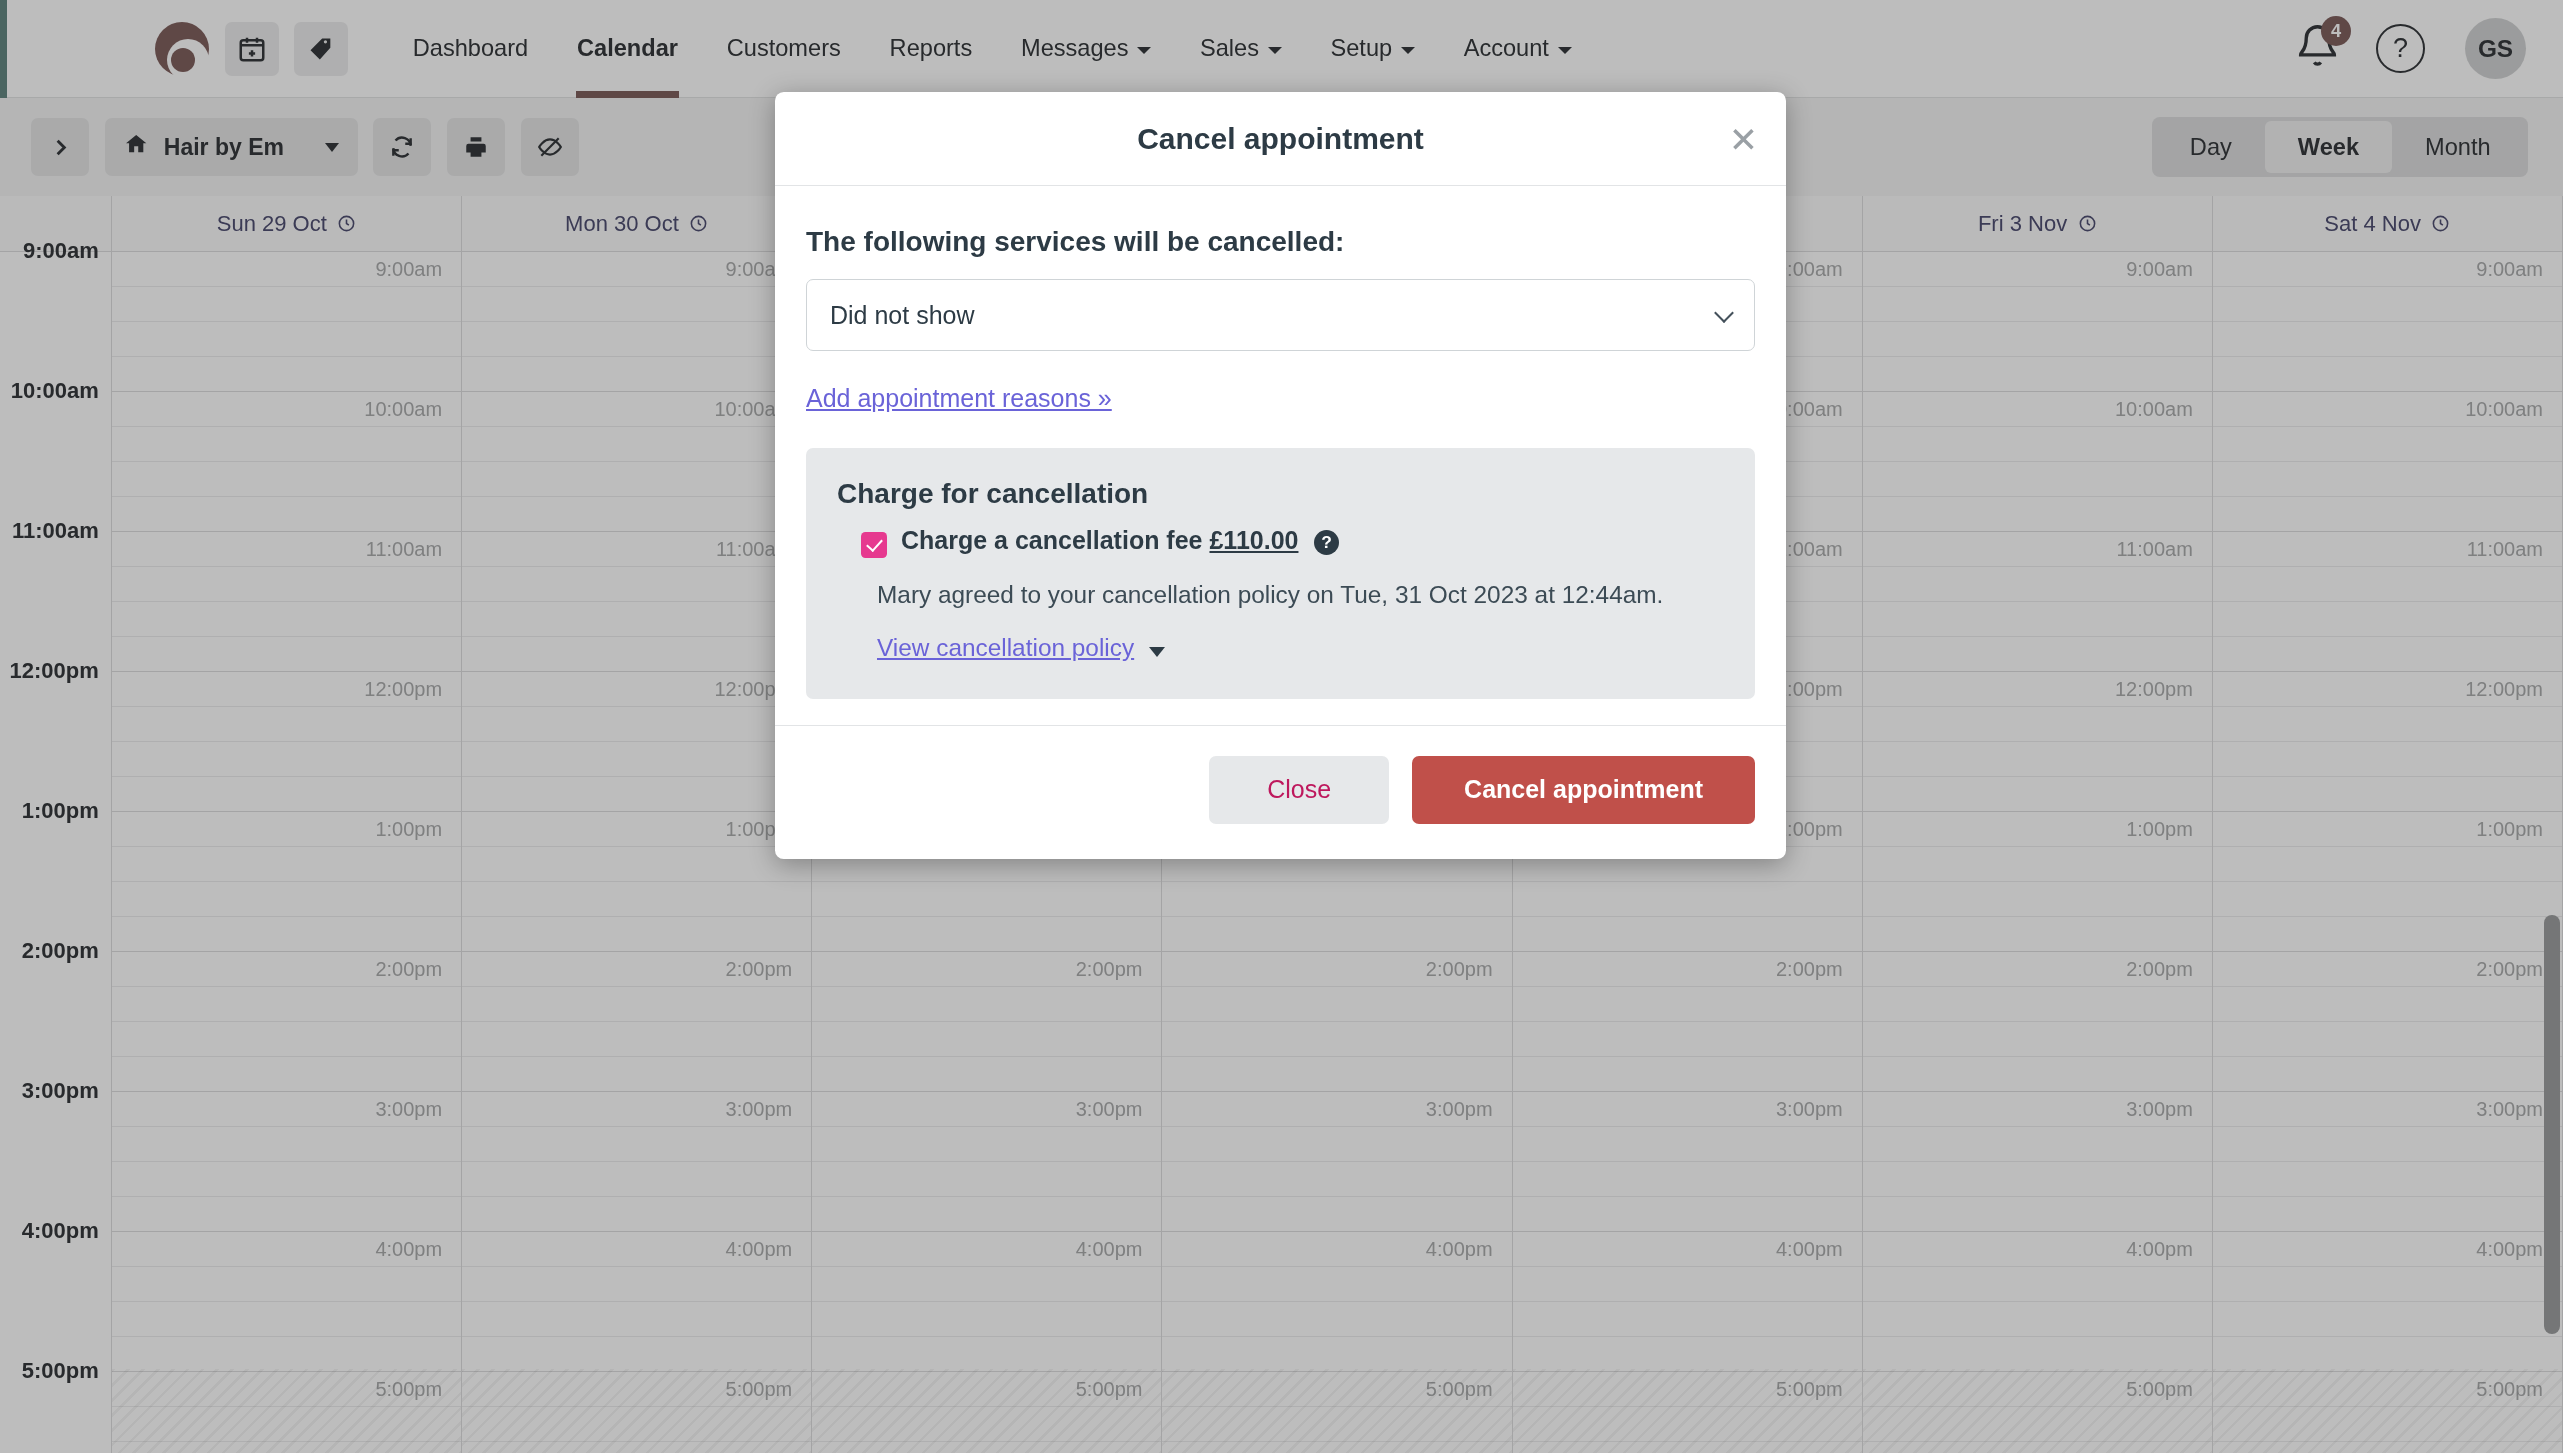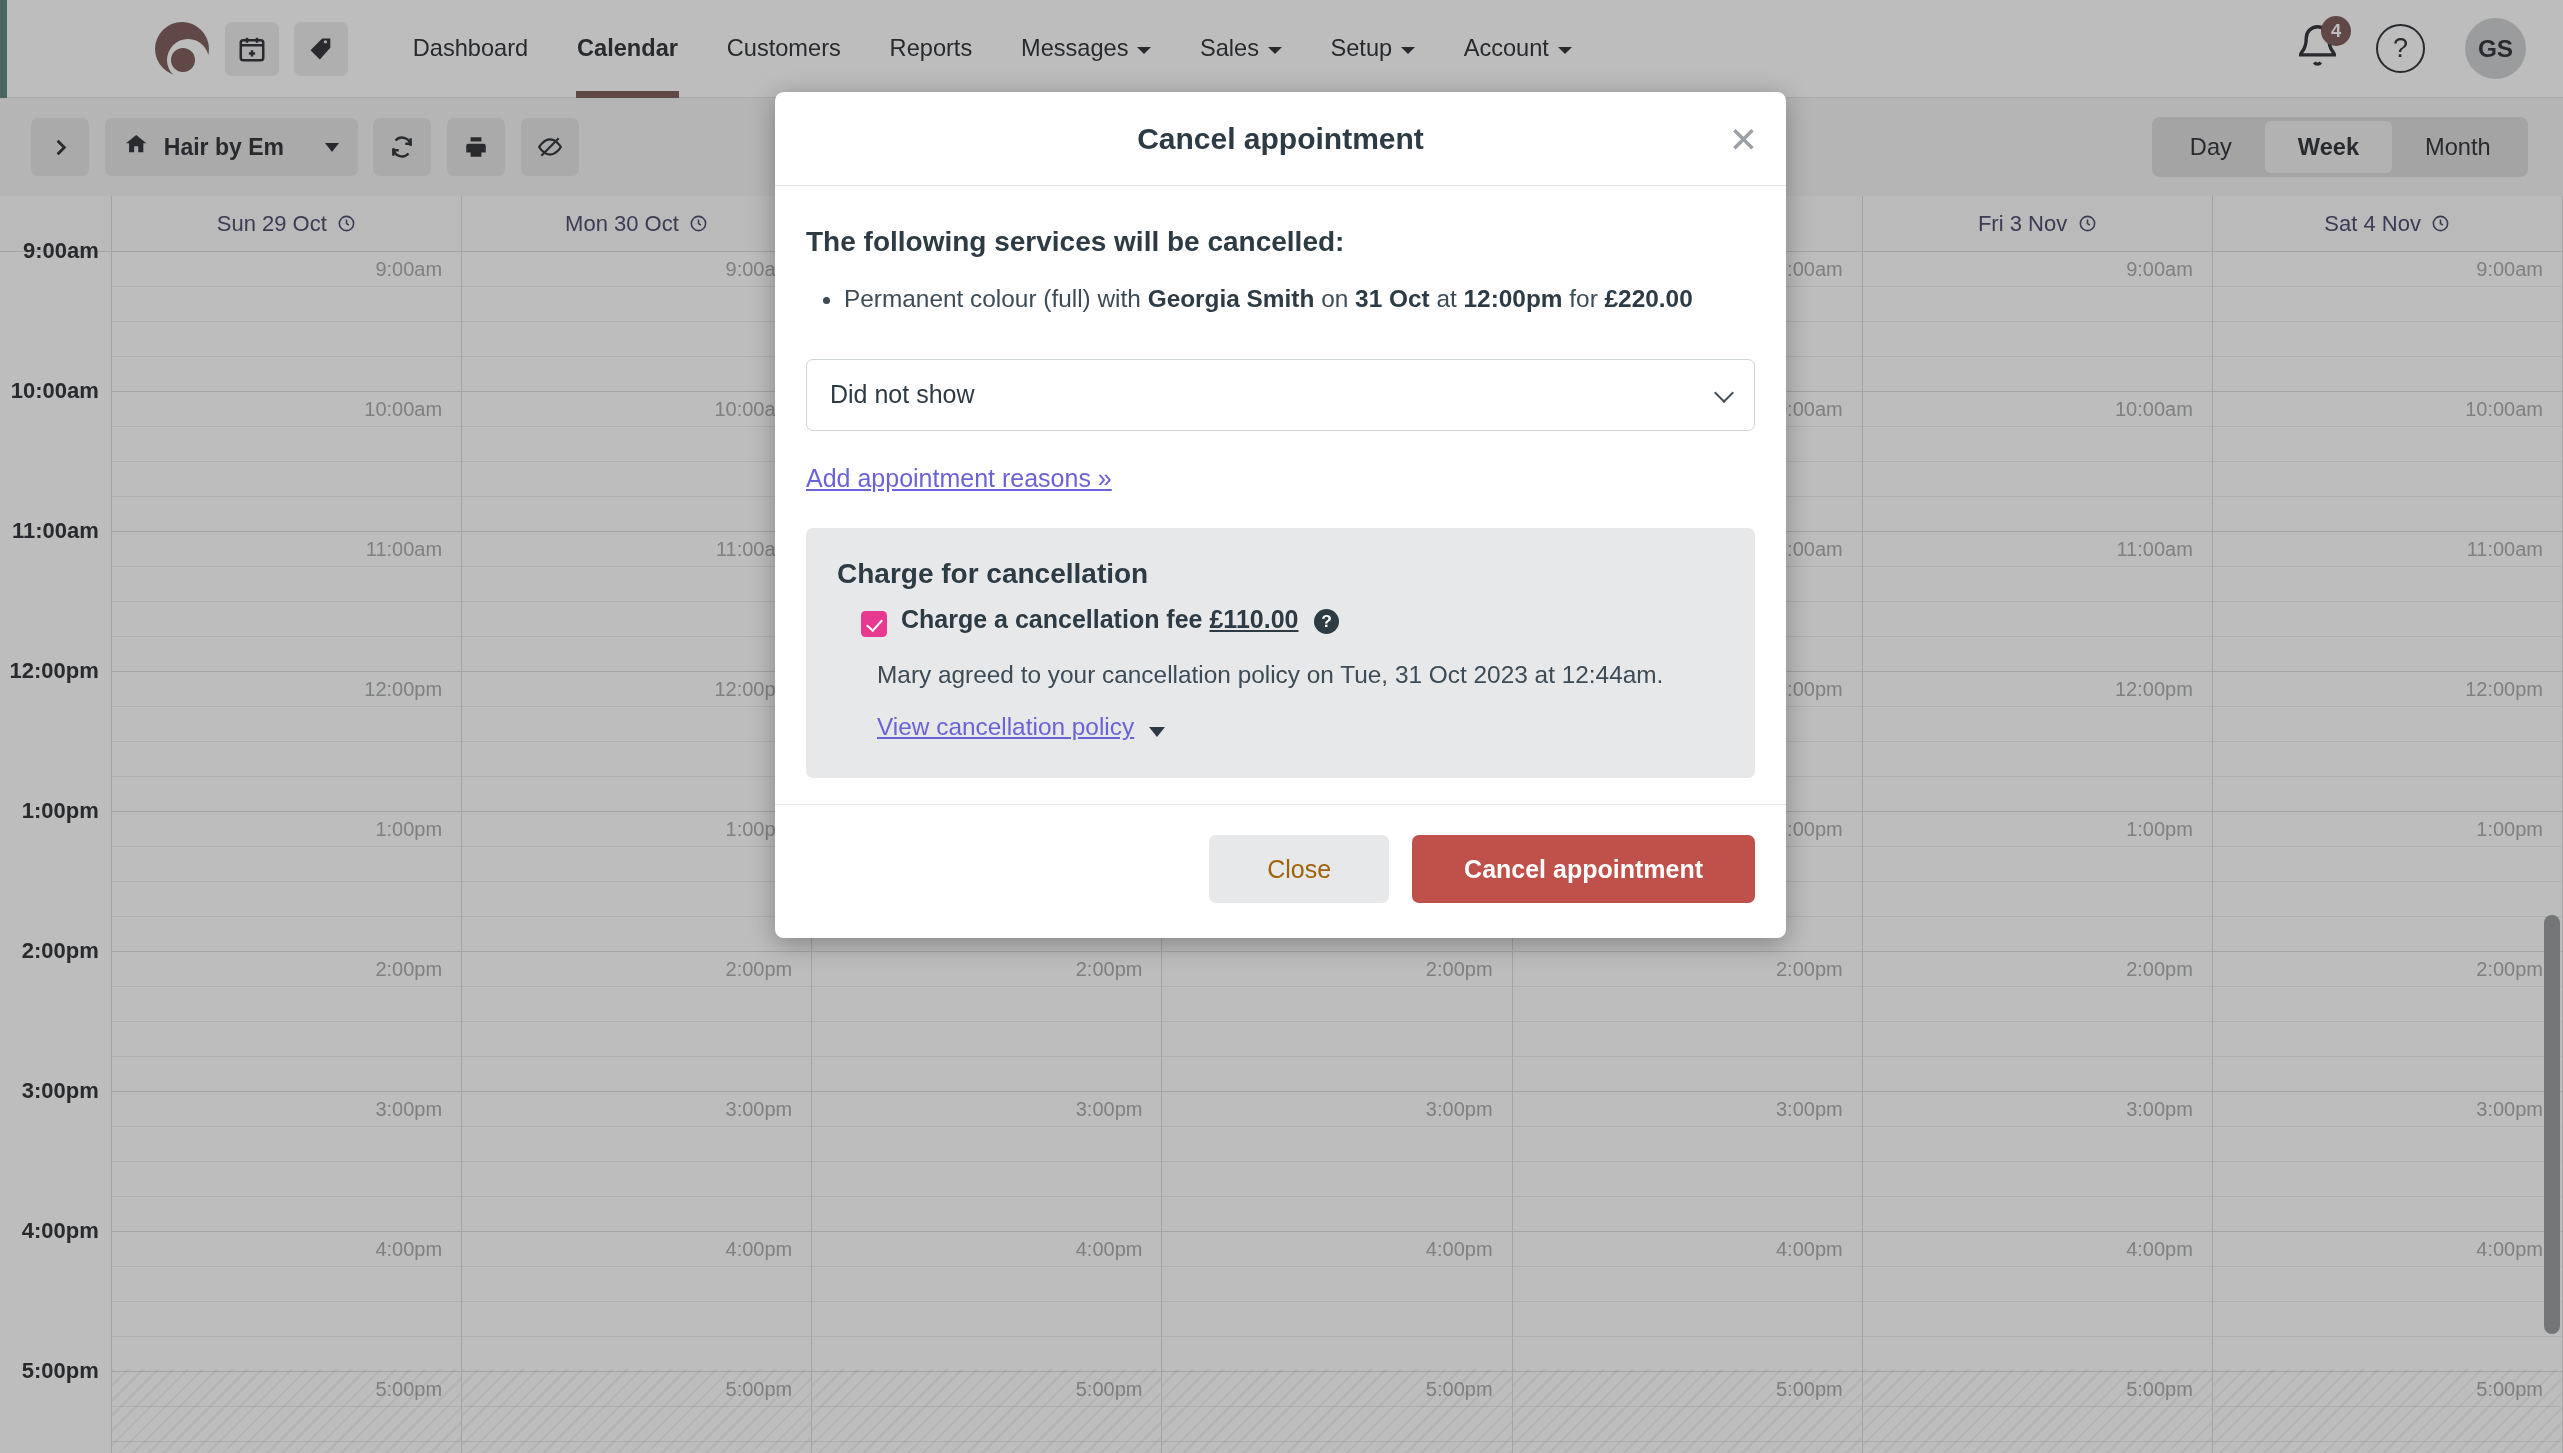--- a/index.html
+++ b/index.html
@@ -280,21 +280,21 @@
   }
   .modal-foot {
     border-top: 0.9px solid #e2e4e6;
     padding: 30px 31px 35px 0;
     display: flex; justify-content: flex-end; gap: 23px;
   }
   .btn {
     height: 68px; border-radius: 7px; font-size: 25px;
     display: flex; align-items: center; justify-content: center;
   }
-  .btn-close { background: #e6e8ea; color: #a16207; padding: 0 58px; }
+  .btn-close { background: #e6e8ea; color: #be185d; padding: 0 58px; }
   .btn-danger {
     background: #c0504a; color: #ffffff; font-weight: bold; padding: 0 52px;
   }
 </style>
 </head>
 <body>
 
 <div id="app-layer">
 
   <div class="topbar">
@@ -1014,33 +1014,20 @@
   <div class="modal">
 
     <div class="modal-head">
       <div class="modal-title">Cancel appointment</div>
       <div class="modal-close">✕</div>
     </div>
 
     <div class="modal-body">
       <div class="body-head">The following services will be cancelled:</div>
 
-      <ul class="svc-list">
-        <li>
-          <span>Permanent colour (full)</span>
-          <span>with</span>
-          <b>Georgia Smith</b>
-          <span>on</span>
-          <b>31 Oct</b>
-          <span>at</span>
-          <b>12:00pm</b>
-          <span>for</span>
-          <b>£220.00</b>
-        </li>
-      </ul>
 
       <div class="select-box">
         <span>Did not show</span>
         <span class="select-caret"></span>
       </div>
 
       <a class="add-link" href="#">Add appointment reasons »</a>
 
       <div class="charge-box">
         <div class="charge-title">Charge for cancellation</div>

